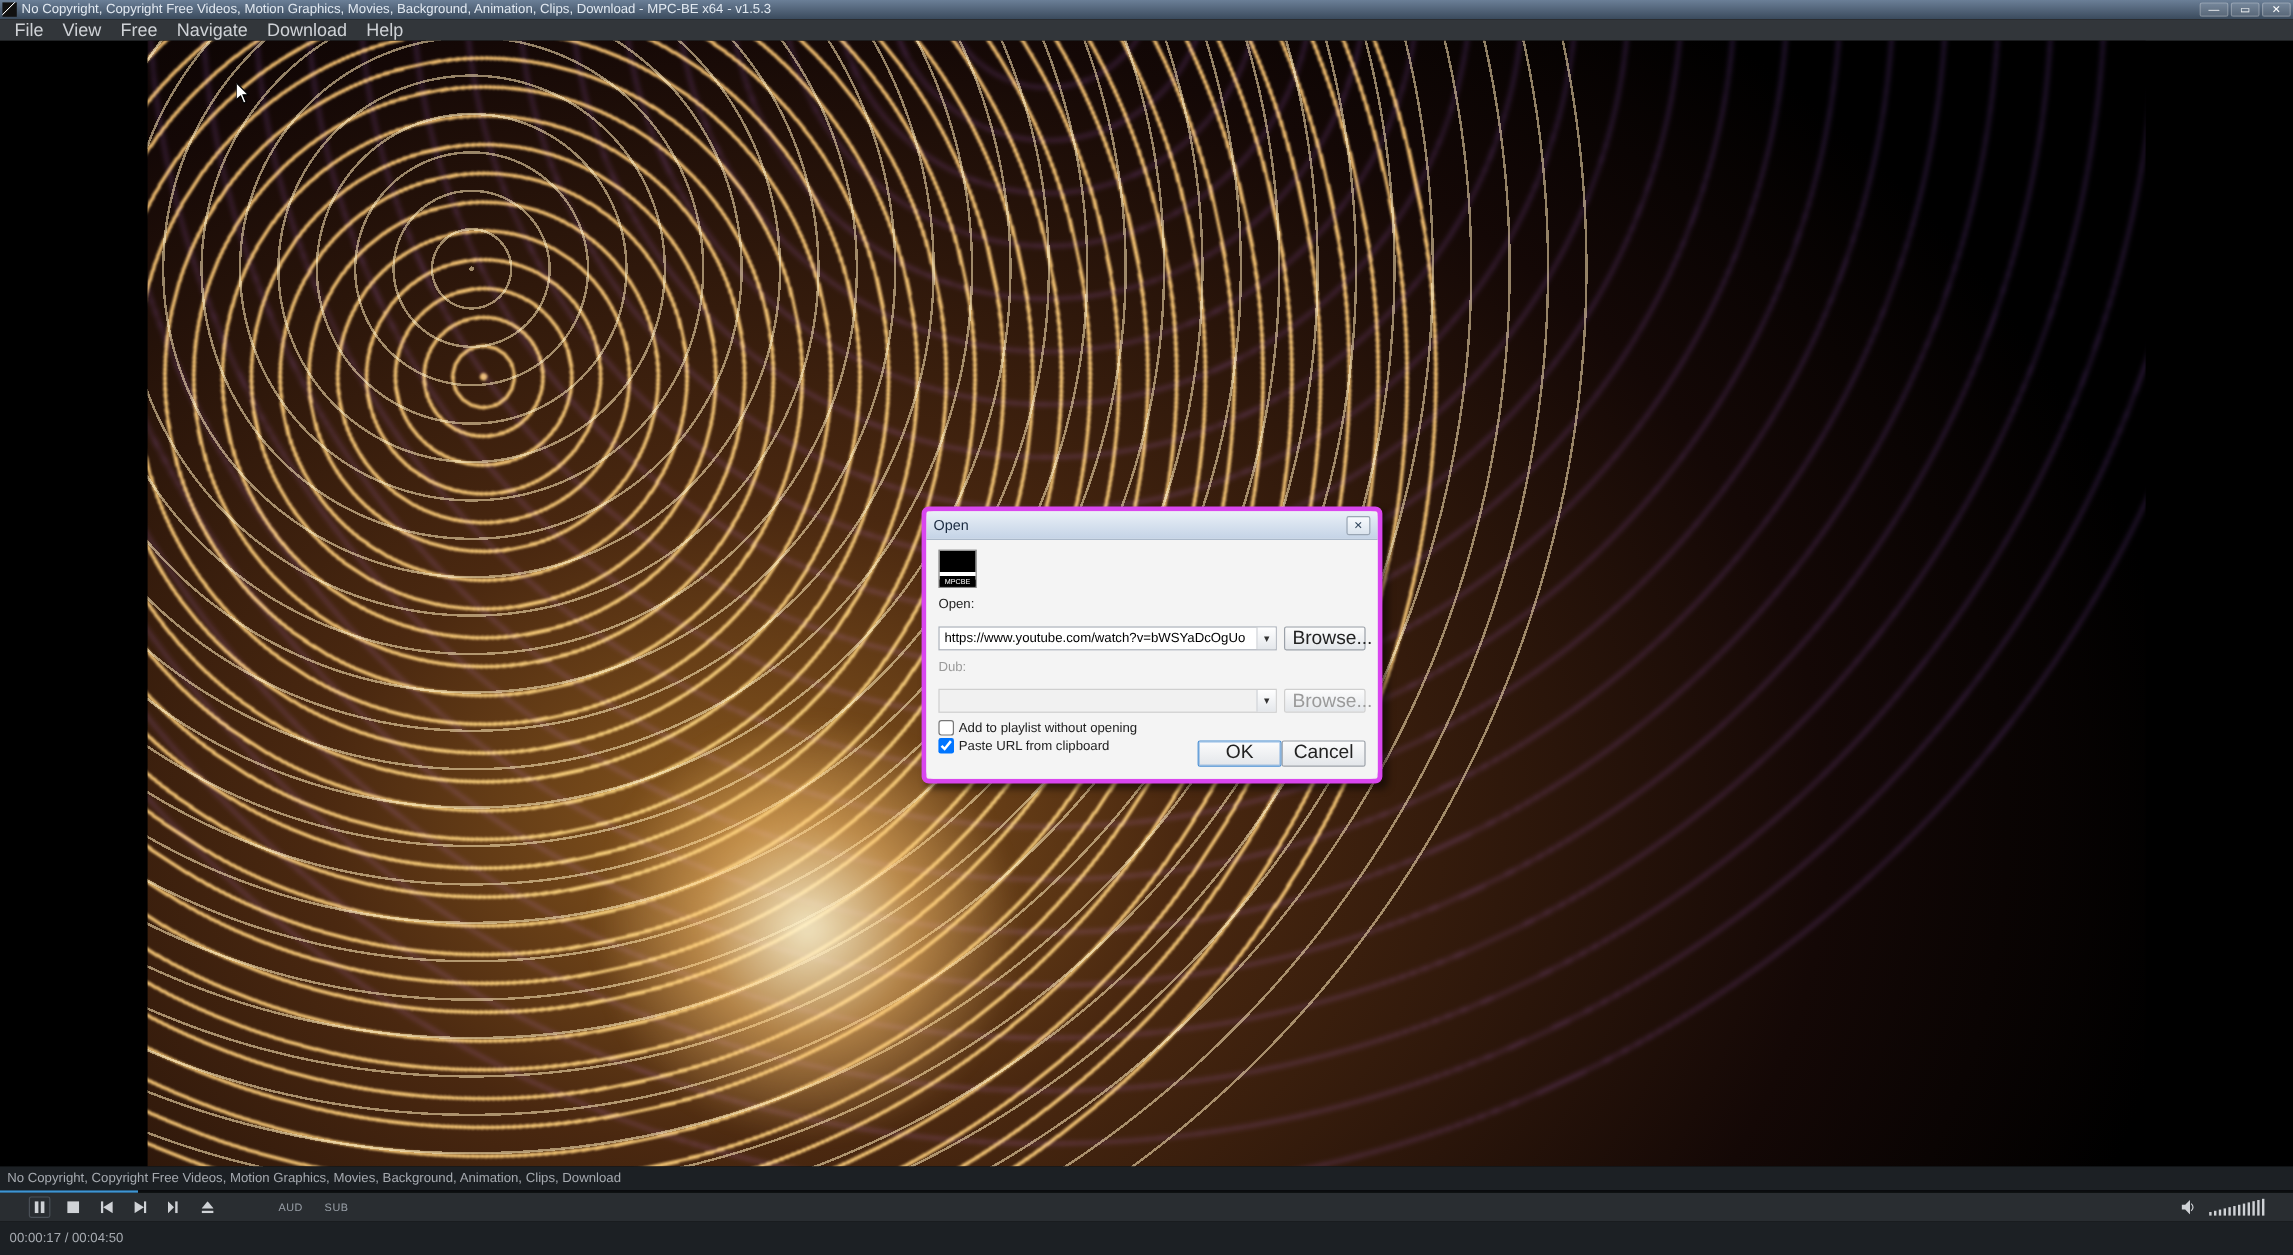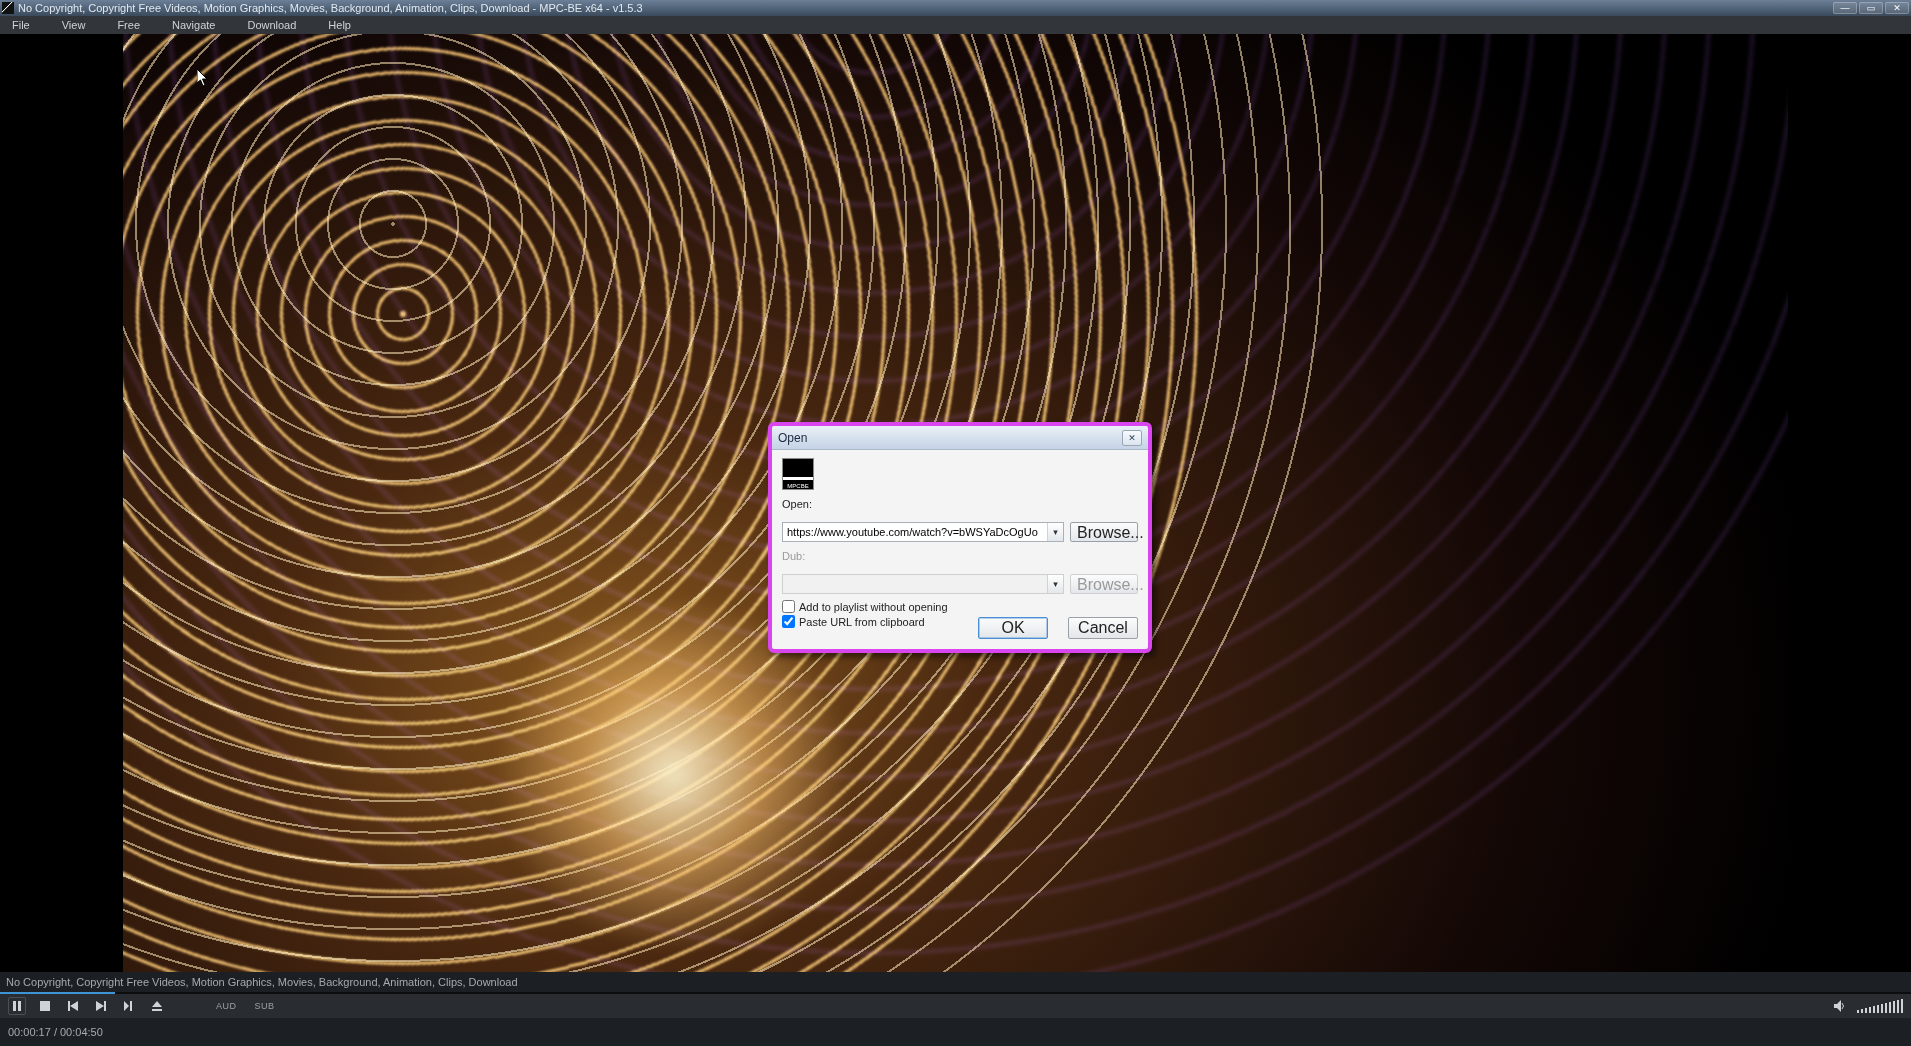--- a/index.html
+++ b/index.html
@@ -4,40 +4,40 @@
 <style>
 html,body{margin:0;padding:0;width:1911px;height:1046px;overflow:hidden;font-family:"Segoe UI",Tahoma,sans-serif;font-size:11px;background:#000;color:#ddd}
 *{box-sizing:border-box}
 
 .titlebar{position:absolute;left:0;top:0;right:0;height:16px;background:linear-gradient(#6b7f97,#3a4a5c);display:flex;align-items:center;padding:0 2px;color:#e2e9f1;font-size:11px}
 .titlebar .icon{width:12px;height:12px;margin-right:4px;background:linear-gradient(135deg,#111 40%,#fff 41% 45%,#111 46%)}
 .titlebar .title{flex:1;white-space:nowrap;overflow:hidden;text-overflow:ellipsis}
 .winbtns{display:flex;gap:2px}
 .winbtns div{width:24px;height:12px;background:rgba(255,255,255,.12);border:1px solid rgba(255,255,255,.25);border-radius:2px;display:flex;align-items:center;justify-content:center;font-size:9px;color:#fff;cursor:pointer}
 
-.menubar{position:absolute;left:0;top:16px;right:0;height:18px;background:#32363a;display:flex;align-items:center;padding:0 4px;gap:16px;color:#cfd2d6;font-size:11px}
+.menubar{position:absolute;left:0;top:16px;right:0;height:18px;background:#32363a;display:flex;align-items:center;padding:0 4px;gap:0;color:#cfd2d6;font-size:15px}
 .menubar span{padding:2px 8px;cursor:pointer}
 
 .video{position:absolute;left:0;top:34px;right:0;bottom:74px;background:#000;display:flex;align-items:center;justify-content:center}
 .frame{width:1665px;height:100%;position:relative;overflow:hidden;background:radial-gradient(1200px 900px at 30% 70%,#8b5a1f 0%,#4a2810 30%,#140806 75%,#000 100%)}
 
 .swirl{position:absolute;border-radius:50%;mix-blend-mode:screen}
 .sw1{width:1600px;height:1600px;left:-520px;top:-520px;background:repeating-radial-gradient(circle,rgba(255,200,115,0.9) 0 3px,transparent 3px 24px);transform:rotate(-12deg);filter:blur(1px)}
 .sw2{width:1900px;height:1900px;left:-680px;top:-760px;background:repeating-radial-gradient(circle,rgba(255,230,180,0.55) 0 2px,transparent 2px 32px);transform:rotate(8deg)}
 .sw3{width:2100px;height:2100px;left:-300px;top:-1100px;background:repeating-radial-gradient(circle,rgba(193,110,255,0.30) 0 2px,transparent 2px 44px);transform:rotate(-25deg);filter:blur(2px)}
 .glow{position:absolute;left:370px;top:560px;width:360px;height:360px;border-radius:50%;background:radial-gradient(circle,rgba(255,245,210,0.9) 0%,rgba(255,200,120,0.5) 35%,transparent 70%);filter:blur(6px)}
 .cursor{position:absolute;left:74px;top:35px;width:12px;height:18px}
 .cursor svg{display:block}
 
 .seekrow{position:absolute;left:0;right:0;bottom:54px;height:20px;background:#1c2024;display:flex;align-items:center;padding:0 6px;color:#a6aab0;font-size:11px}
 .seekrow .name{flex:1;white-space:nowrap;overflow:hidden;text-overflow:ellipsis}
 .seektrack{position:absolute;left:0;right:0;bottom:52px;height:2px;background:#0b0d0f}
 .seekfill{height:100%;background:#3e95d4}
 
-.controls{position:absolute;left:0;right:0;bottom:28px;height:24px;background:#292d31;display:flex;align-items:center;padding:0 8px;gap:10px;color:#cfd2d6}
+.controls{position:absolute;left:0;right:0;bottom:28px;height:24px;background:#292d31;display:flex;align-items:center;padding:0 24px;gap:10px;color:#cfd2d6}
 .btn{width:18px;height:18px;display:flex;align-items:center;justify-content:center;cursor:pointer;border:1px solid transparent;border-radius:2px}
 .btn.boxed{border:1px solid #4a5057}
 .ctl-icn{fill:#cfd2d6}
 .aud{font-size:9px;letter-spacing:.5px;color:#9aa0a8;cursor:pointer;padding:0 4px}
 .spacer{flex:1}
 .volwrap{display:flex;align-items:center;gap:8px}
 .volbars{display:flex;align-items:flex-end;gap:2px;height:14px;cursor:pointer}
 .volbars i{display:block;width:2px;background:#cfd2d6}
 
 .status{position:absolute;left:0;right:0;bottom:0;height:28px;background:#1c2024;display:flex;align-items:center;padding:0 8px;color:#a6aab0;font-size:11px}
@@ -57,21 +57,21 @@
 .fldrow{display:flex;align-items:center;gap:6px;margin-top:12px}
 .combo{flex:1;display:flex;align-items:center;border:1px solid #aab0b8;background:#fff;height:20px}
 .combo input{flex:1;border:none;outline:none;font-size:11px;padding:0 4px;height:18px;background:transparent}
 .combo .dd{width:16px;height:18px;border-left:1px solid #cfd3d8;display:flex;align-items:center;justify-content:center;cursor:pointer;color:#333;font-size:9px;background:linear-gradient(#fff,#e4e7eb)}
 .combo.dis{background:#f1f1f1;border-color:#cfcfcf}
 .combo.dis input{color:#aaa}
 .dbtn{width:68px;height:20px;border:1px solid #9aa0a8;border-radius:2px;background:linear-gradient(#fcfcfc,#e3e6ea);font-size:16px;color:#222;cursor:pointer}
 .dbtn.dis{color:#9a9a9a;border-color:#cfcfcf;cursor:default}
 .chkrow{display:flex;align-items:center;gap:4px;margin-top:6px;font-size:11px;color:#222}
 .chkrow input{width:13px;height:13px;margin:0}
-.dlg-actions{display:flex;justify-content:flex-start;gap:20px;margin-top:4px}
+.dlg-actions{display:flex;justify-content:flex-start;gap:0;margin-top:4px}
 .dlg-actions .dbtn{width:70px;height:22px}
 .dlg-actions .dbtn.primary{border-color:#4a8fd4;box-shadow:0 0 0 1px rgba(74,143,212,.4) inset}
 </style>
 </head>
 <body>
 
 <div class="titlebar">
   <div class="icon"></div>
   <div class="title">No Copyright, Copyright Free Videos, Motion Graphics, Movies, Background, Animation, Clips, Download - MPC-BE x64 - v1.5.3</div>
   <div class="winbtns">

